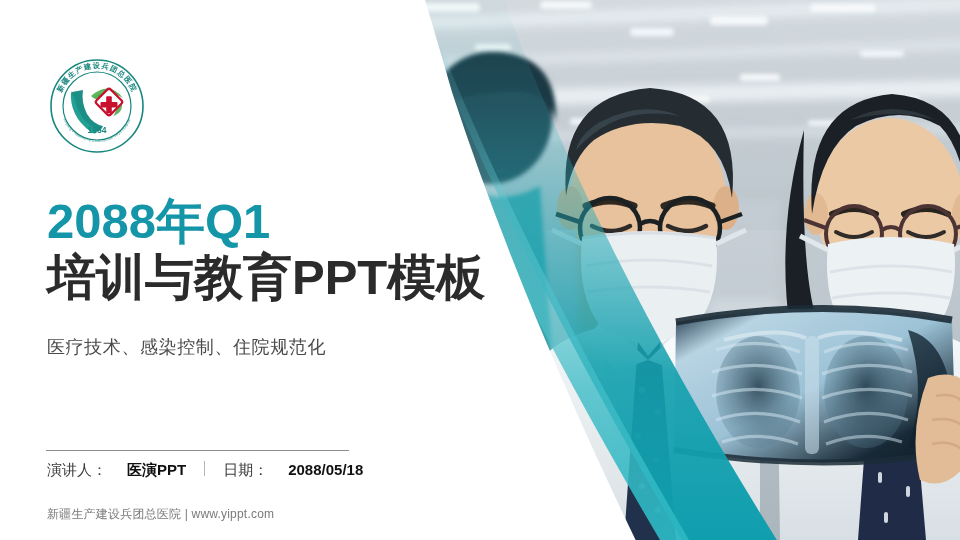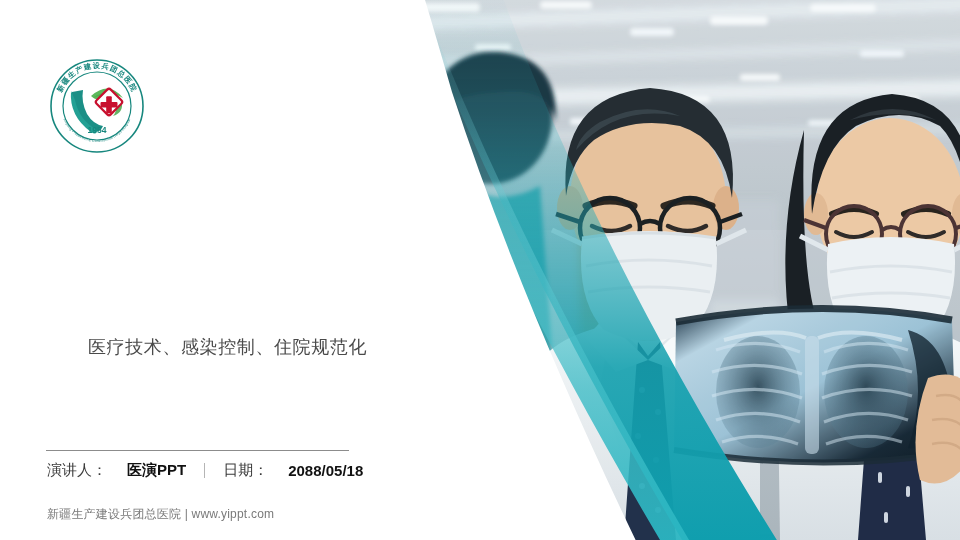--- a/index.html
+++ b/index.html
@@ -47,32 +47,32 @@
     letter-spacing:0px; line-height:1.06; white-space:nowrap;
   }
   .title-main{
     font-size:49px; font-weight:bold; color:#2b2b2b;
     letter-spacing:0px; line-height:1.12; white-space:nowrap;
     margin-top:2px;
   }
   .subtitle{
     position:absolute; left:47px; top:335px;
     font-size:18px; color:#4a4a4a; letter-spacing:.6px;
-    white-space:nowrap; font-weight:normal;margin-left:41px;
+    white-space:nowrap; font-weight:normal;
   }
 
   .divider{
     position:absolute; left:46px; top:450px; width:303px; height:1px;
     background:#8c8c8c;
   }
 
   .meta-row{
     position:absolute; left:47px; top:461px;
     font-size:15px; color:#333; white-space:nowrap;
-    display:flex; align-items:center;
+    display:flex; align-items:flex-start;
   }
   .meta-label{ color:#3a3a3a; font-weight:normal; }
   .meta-value{ color:#111; font-weight:bold;padding-left:20px; }
   .meta-sep{
     display:inline-block; width:1px; height:15px; background:#b5b5b5;
     margin:0 18px;
   }
 
   .footer{
     position:absolute; left:47px; top:506px;
@@ -369,20 +369,24 @@
       </g>
       <g fill="#c8102e">
         <rect x="59.2" y="40.2" width="5.6" height="17" rx="1"></rect>
         <rect x="53.5" y="45.9" width="17" height="5.6" rx="1"></rect>
       </g>
 
       <text x="50" y="77" text-anchor="middle" font-size="8.5" font-weight="bold" fill="#17877e" font-family="'Liberation Sans',sans-serif">1954</text>
     </svg>
   </div>
 
+  <div class="title-block">
+    <div class="title-year">2088年Q1</div>
+    <div class="title-main">培训与教育PPT模板</div>
+  </div>
 
   <div class="subtitle">医疗技术、感染控制、住院规范化</div>
 
   <div class="divider"></div>
 
   <div class="meta-row">
     <span class="meta-label">演讲人：</span>
     <span class="meta-value">医演PPT</span>
     <span class="meta-sep"></span>
     <span class="meta-label">日期：</span>

